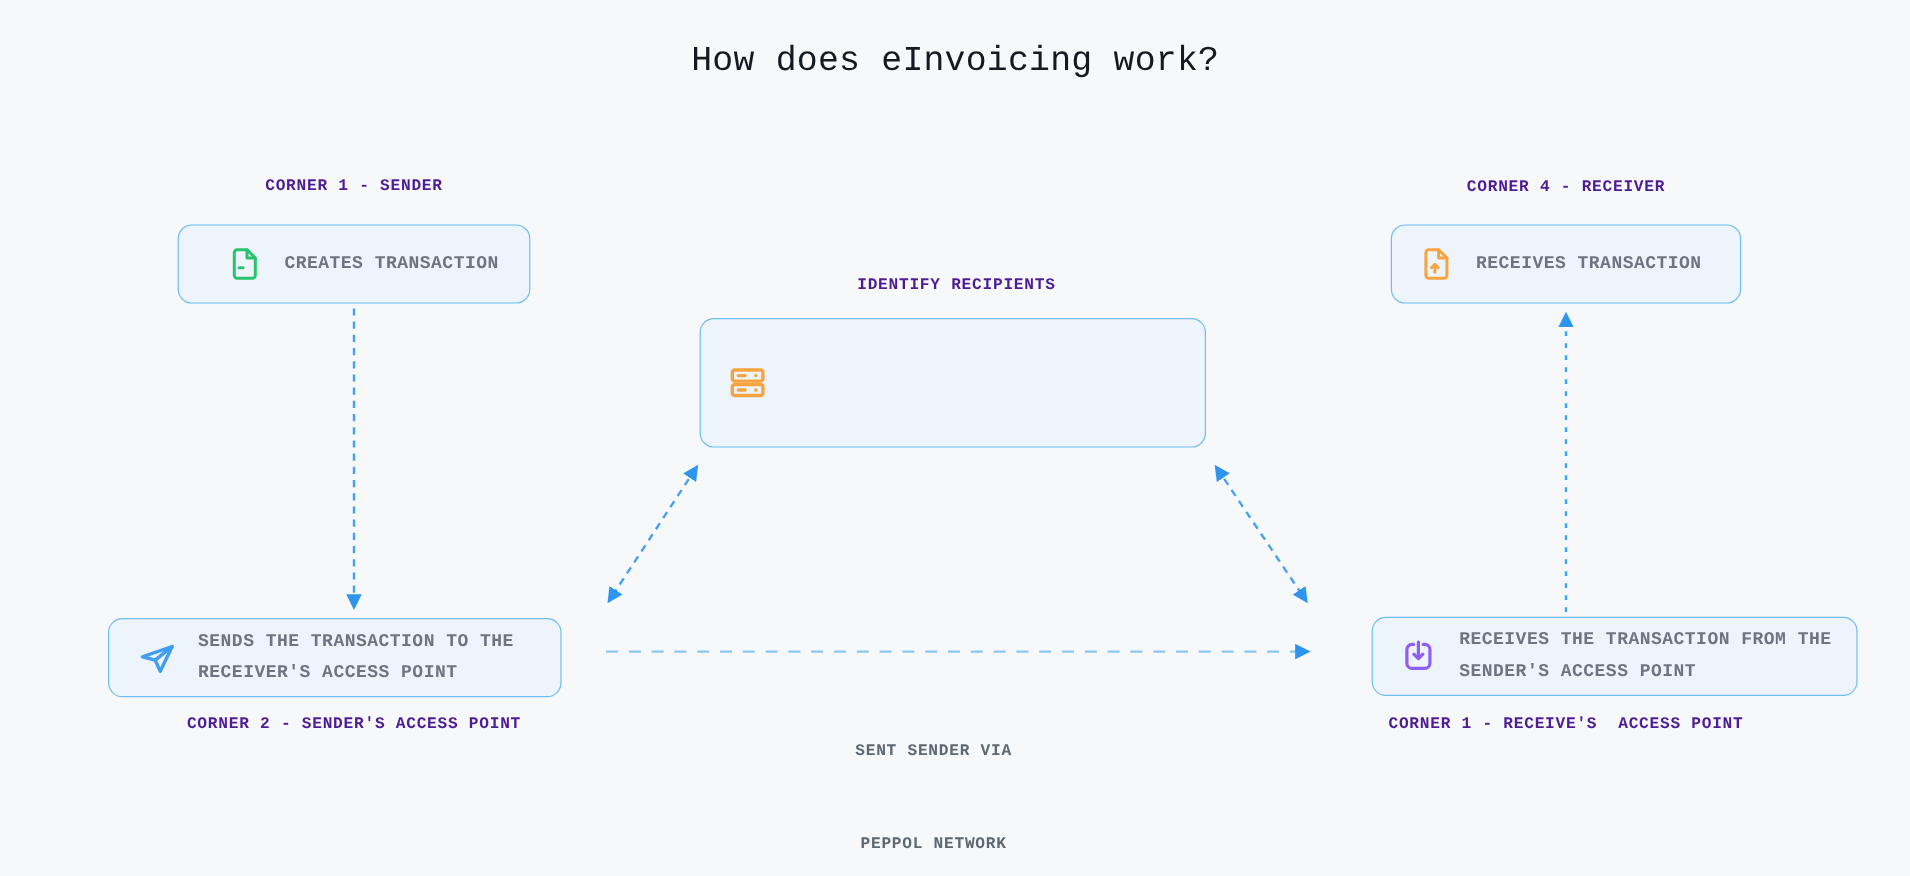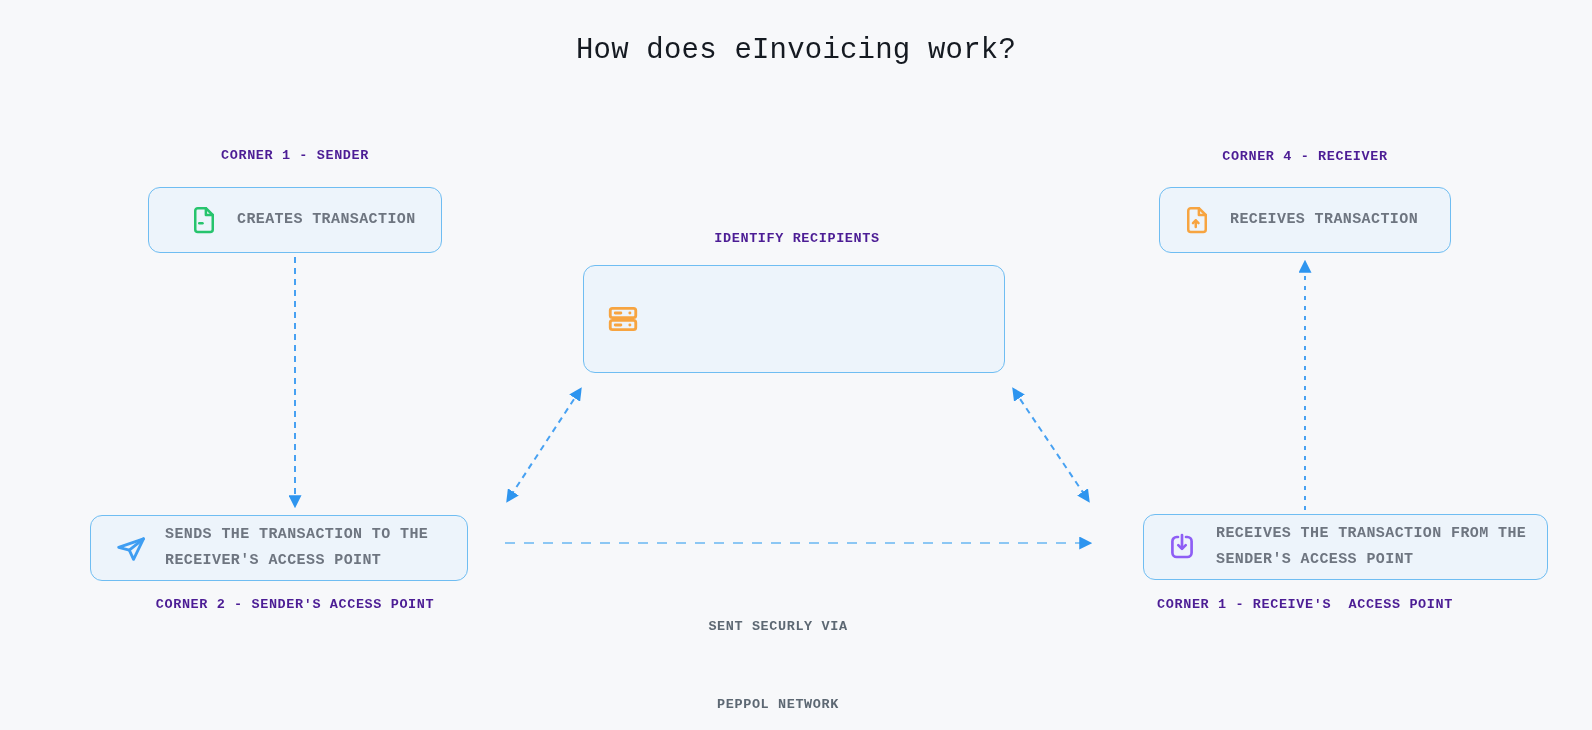--- a/index.html
+++ b/index.html
@@ -121,17 +121,17 @@
       <svg width="32" height="32" viewBox="0 0 24 24" fill="none" stroke="#8e5ef5" stroke-width="2" stroke-linecap="round" stroke-linejoin="round">
         <path d="M9 4.5 H8 A3.2 3.2 0 0 0 4.8 7.7 v8.6 A3.2 3.2 0 0 0 8 19.5 h8 a3.2 3.2 0 0 0 3.2-3.2 V7.7 A3.2 3.2 0 0 0 16 4.5 h-1"></path>
         <line x1="12" y1="3" x2="12" y2="13"></line>
         <polyline points="9.2 10.6 12 13.4 14.8 10.6"></polyline>
       </svg>
     </span>
     <span class="node-text">RECEIVES THE TRANSACTION FROM THE SENDER'S ACCESS POINT</span>
   </div>
 
   <div id="network-note">
-    <div>SENT SECURLY VIA</div>
+    <div>SENT SENDER VIA</div>
     <div>PEPPOL NETWORK</div>
   </div>
 
 </div>
 
 </body></html>

